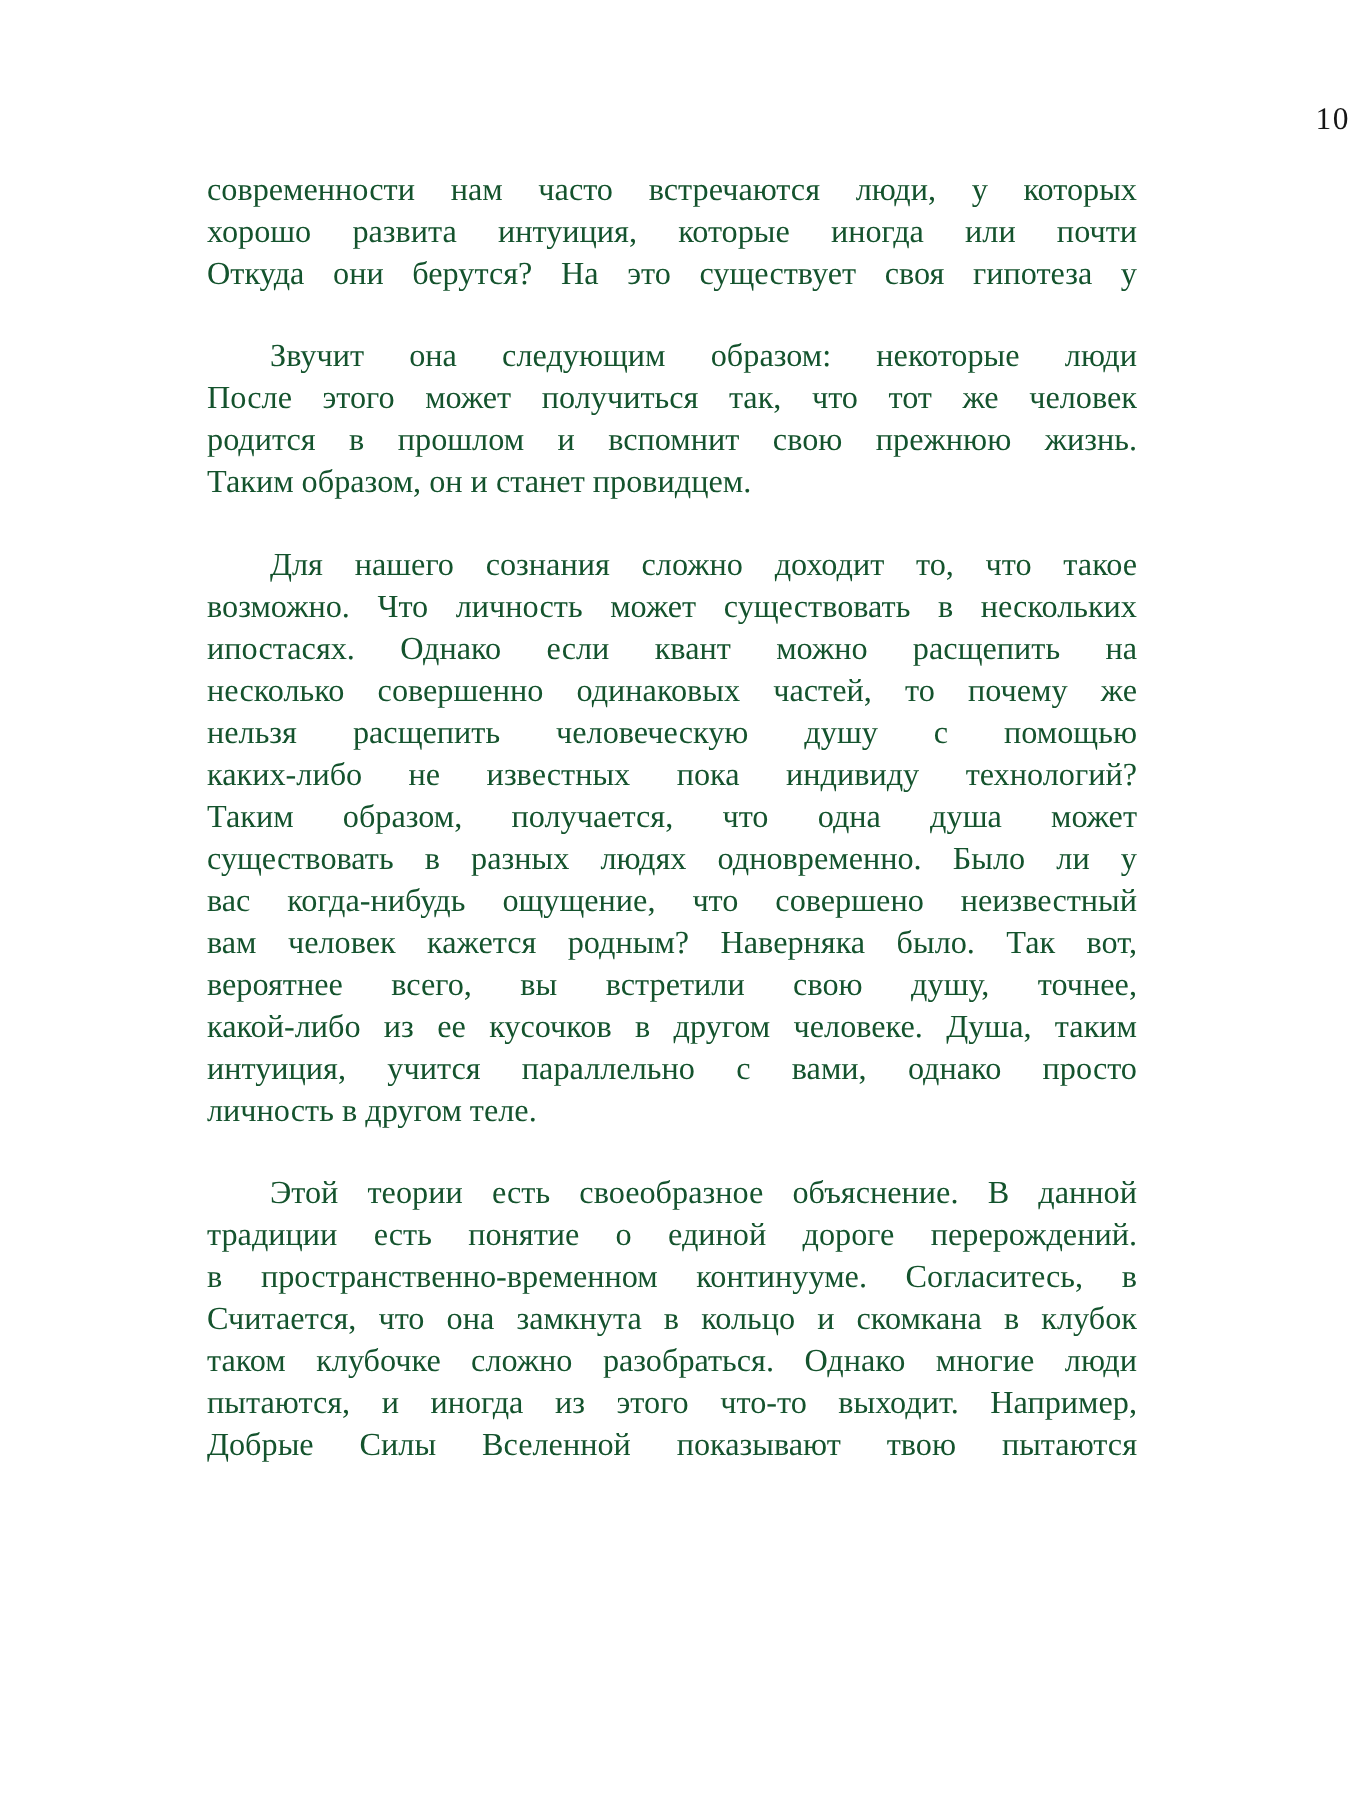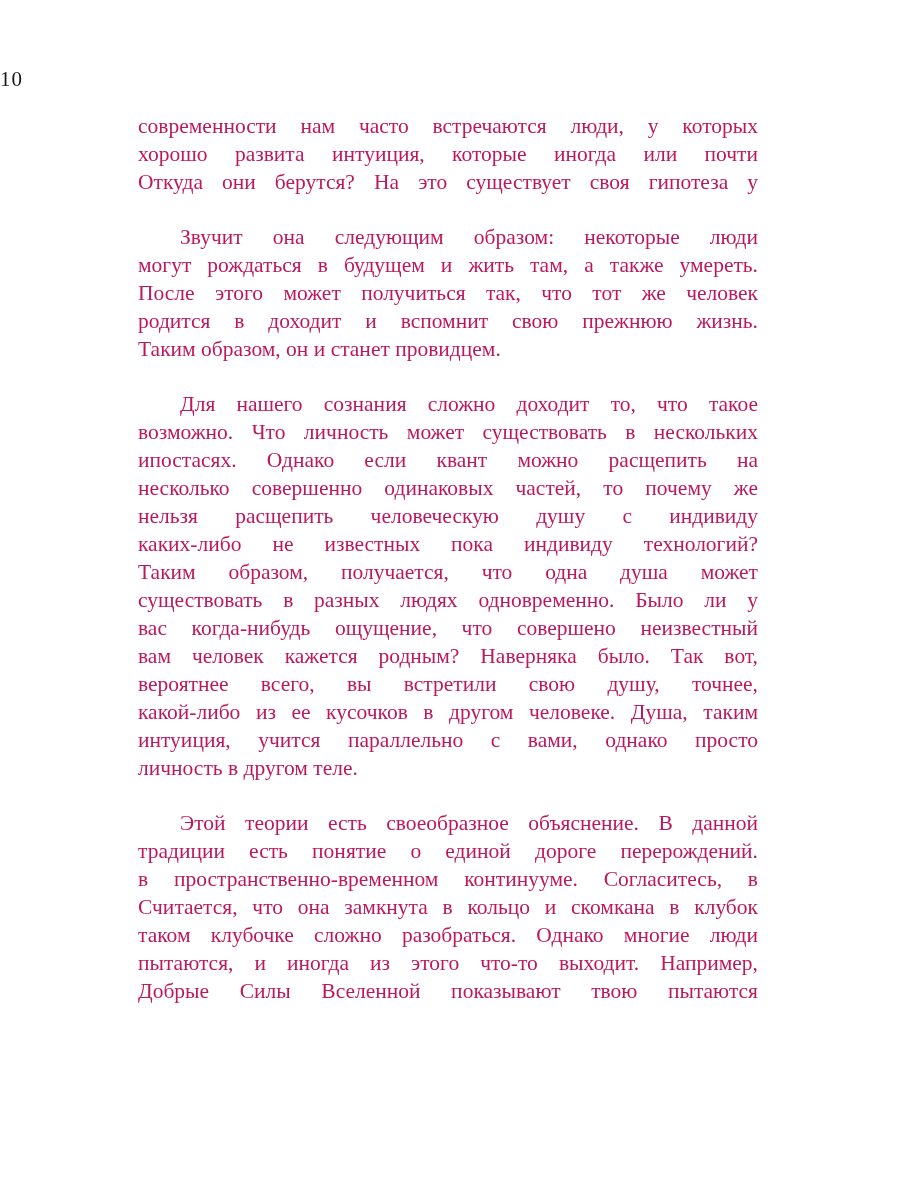--- a/index.html
+++ b/index.html
@@ -14,21 +14,21 @@
     background: #ffffff;
     font-family: "Liberation Serif", "DejaVu Serif", serif;
     color: #161616;
     overflow: hidden;
   }
   .page-number {
     position: absolute;
     top: 65px;
     left: 0;
     width: 100%;
-    text-align: left;
+    text-align: right;
     font-size: 21px;
     line-height: 28px;
     letter-spacing: 1px;
   }
   .text-block {
     position: absolute;
     left: 138px;
     top: 112px;
     width: 620px;
     font-size: 21.5px;
@@ -56,39 +56,38 @@
   }
   .line.indent {
     padding-left: 42px;
   }
 </style>
 </head>
 <body>
 
 <div class="page">
   <div class="page-number">10</div>
-  <div class="text-block" id="text-block" style="color: #be185d;">
+  <div class="text-block" id="text-block" style="color: #14532d;">
       <div class="paragraph">
         <div class="line j">современности нам часто встречаются люди, у которых</div>
         <div class="line j">хорошо развита интуиция, которые иногда или почти</div>
         <div class="line j">Откуда они берутся? На это существует своя гипотеза у</div>
       </div>
       <div class="paragraph">
         <div class="line j indent">Звучит она следующим образом: некоторые люди</div>
-        <div class="line j">могут рождаться в будущем и жить там, а также умереть.</div>
         <div class="line j">После этого может получиться так, что тот же человек</div>
-        <div class="line j">родится в доходит и вспомнит свою прежнюю жизнь.</div>
+        <div class="line j">родится в прошлом и вспомнит свою прежнюю жизнь.</div>
         <div class="line l">Таким образом, он и станет провидцем.</div>
       </div>
       <div class="paragraph">
         <div class="line j indent">Для нашего сознания сложно доходит то, что такое</div>
         <div class="line j">возможно. Что личность может существовать в нескольких</div>
         <div class="line j">ипостасях. Однако если квант можно расщепить на</div>
         <div class="line j">несколько совершенно одинаковых частей, то почему же</div>
-        <div class="line j">нельзя расщепить человеческую душу с индивиду</div>
+        <div class="line j">нельзя расщепить человеческую душу с помощью</div>
         <div class="line j">каких-либо не известных пока индивиду технологий?</div>
         <div class="line j">Таким образом, получается, что одна душа может</div>
         <div class="line j">существовать в разных людях одновременно. Было ли у</div>
         <div class="line j">вас когда-нибудь ощущение, что совершено неизвестный</div>
         <div class="line j">вам человек кажется родным? Наверняка было. Так вот,</div>
         <div class="line j">вероятнее всего, вы встретили свою душу, точнее,</div>
         <div class="line j">какой-либо из ее кусочков в другом человеке. Душа, таким</div>
         <div class="line j">интуиция, учится параллельно с вами, однако просто</div>
         <div class="line l">личность в другом теле.</div>
       </div>

